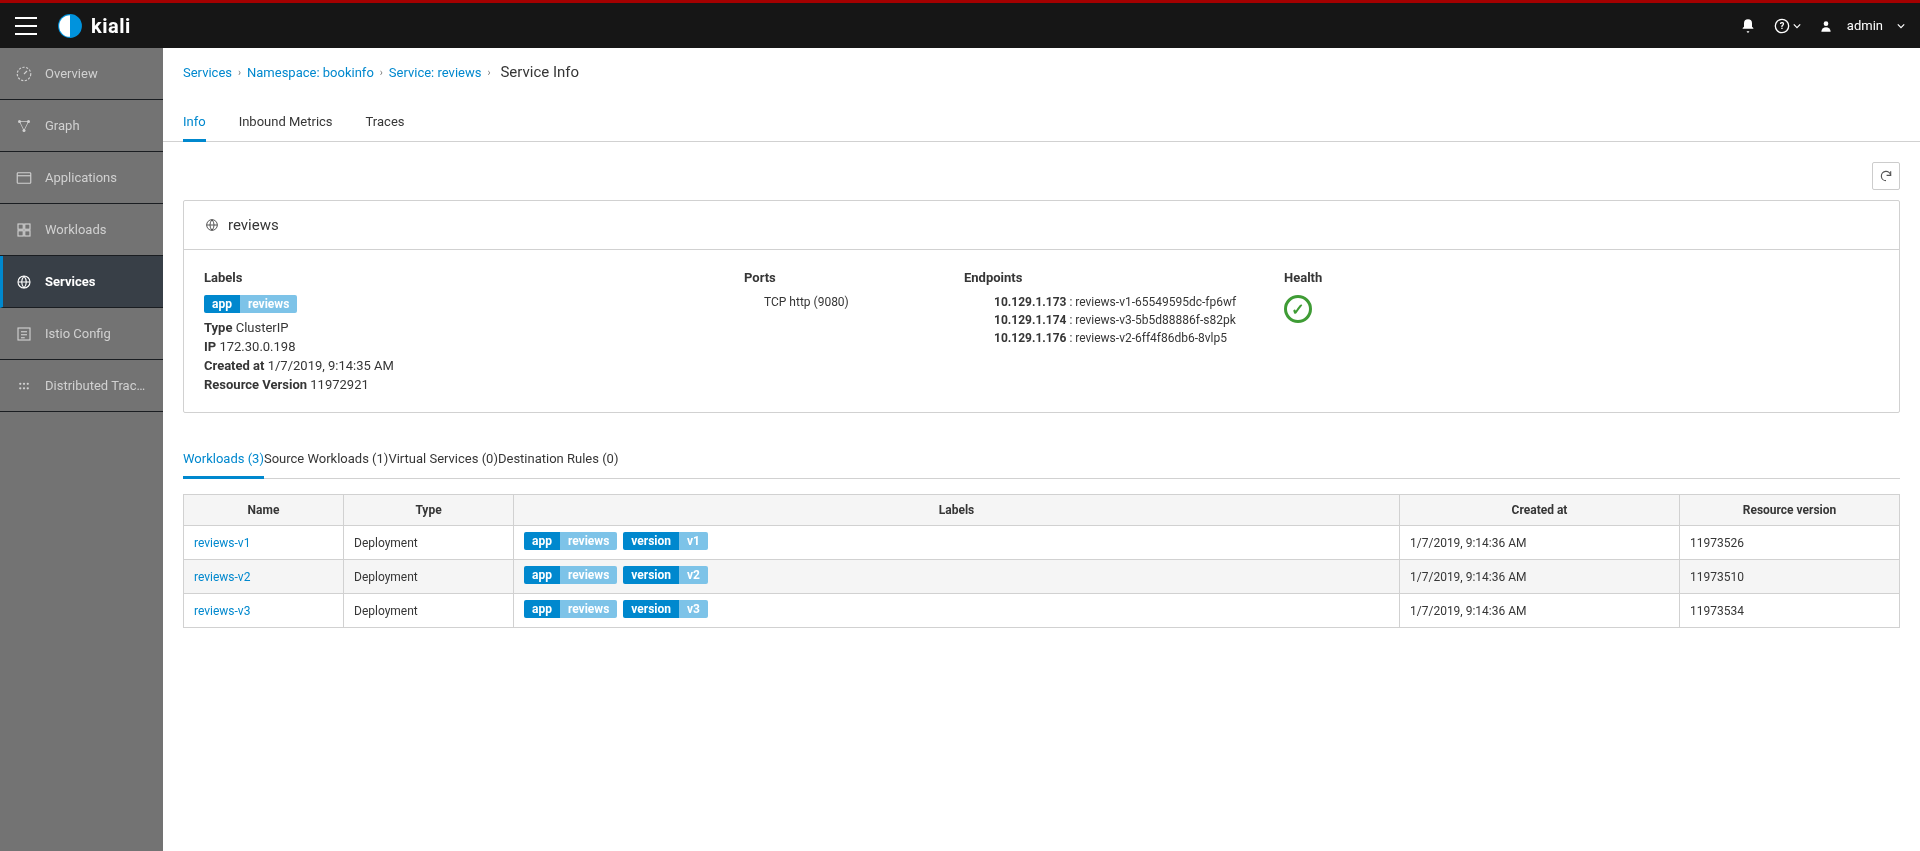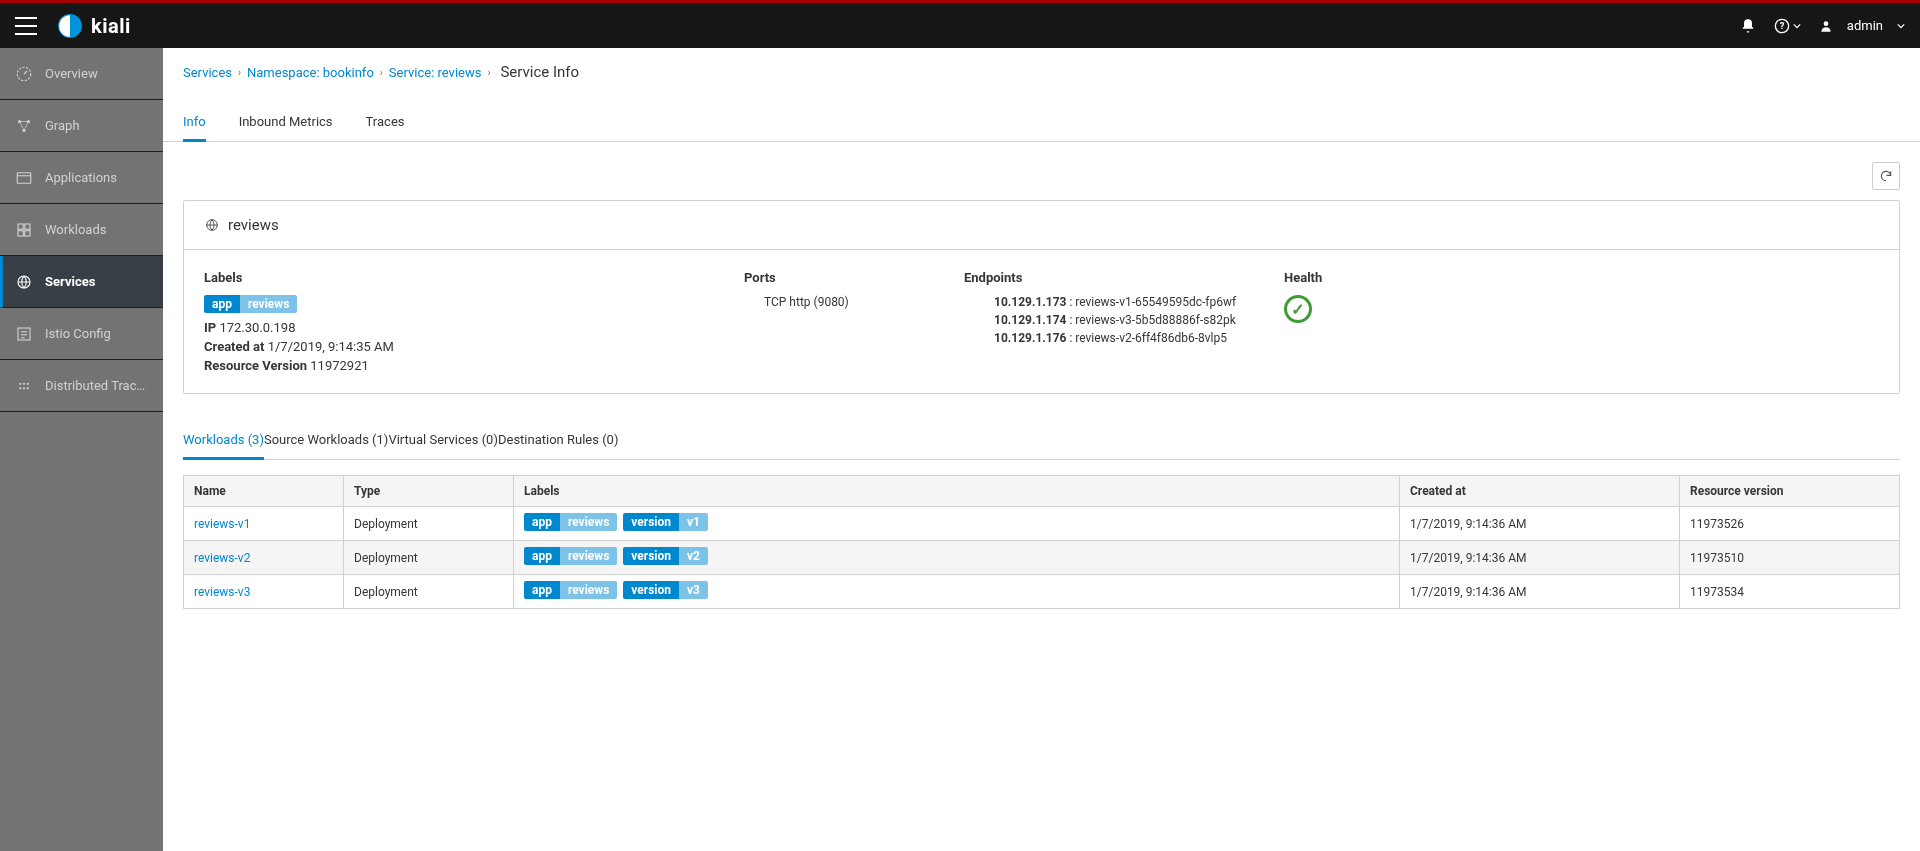--- a/index.html
+++ b/index.html
@@ -45,21 +45,21 @@
 .meta-line { margin-top: 4px; font-size: 13px; }
 .meta-line b { font-weight: 700; }
 .endpoint-line { font-size: 12px; margin-bottom: 4px; }
 .endpoint-line b { font-weight: 700; }
 .health-ok { width: 28px; height: 28px; border: 3px solid #3f9c35; border-radius: 50%; display: flex; align-items: center; justify-content: center; color: #3f9c35; }
 .health-ok::after { content: "✓"; font-weight: 900; font-size: 16px; }
 .subtabs { display: flex; margin-top: 30px; padding: 0 0 0 0; border-bottom: 1px solid #d1d1d1; }
 .subtab { padding: 8px 0 10px; cursor: pointer; font-size: 13px; color: #363636; }
 .subtab.active { color: #0088ce; border-bottom: 3px solid #0088ce; margin-bottom: -1px; }
 .table { width: 100%; border-collapse: collapse; margin-top: 15px; border: 1px solid #d1d1d1; }
-.table th { text-align: left; background: #f5f5f5; padding: 8px 10px; font-weight: 700; font-size: 12px; border: 1px solid #d1d1d1; }
+.table th { text-align: center; background: #f5f5f5; padding: 8px 10px; font-weight: 700; font-size: 12px; border: 1px solid #d1d1d1; }
 .table td { padding: 6px 10px; border: 1px solid #d1d1d1; font-size: 12px; vertical-align: middle; }
 .table tbody tr:nth-child(even) { background: #f5f5f5; }
 .table a { color: #0088ce; text-decoration: none; }
 .port-val { padding-left: 20px; font-size: 12px; }
 .endpoints-list { padding-left: 30px; }
 .help-menu { display: flex; align-items: center; gap: 3px; }
 </style>
 </head>
 <body>
 
@@ -201,20 +201,21 @@
             </svg>
           <span>reviews</span>
         </div>
         <div class="card-body">
           <div class="section sec-labels">
             <div class="sec-title">Labels</div>
             <span class="badge-pair">
               <span class="badge-key">app</span>
               <span class="badge-val">reviews</span>
             </span>
+            <div class="meta-line"><b>Type</b> <span>ClusterIP</span></div>
             <div class="meta-line"><b>IP</b> <span>172.30.0.198</span></div>
             <div class="meta-line"><b>Created at</b> <span>1/7/2019, 9:14:35 AM</span></div>
             <div class="meta-line"><b>Resource Version</b> <span>11972921</span></div>
           </div>
           <div class="section sec-ports">
             <div class="sec-title">Ports</div>
             <div class="port-val">TCP http (9080)</div>
           </div>
           <div class="section sec-endpoints">
             <div class="sec-title">Endpoints</div>

